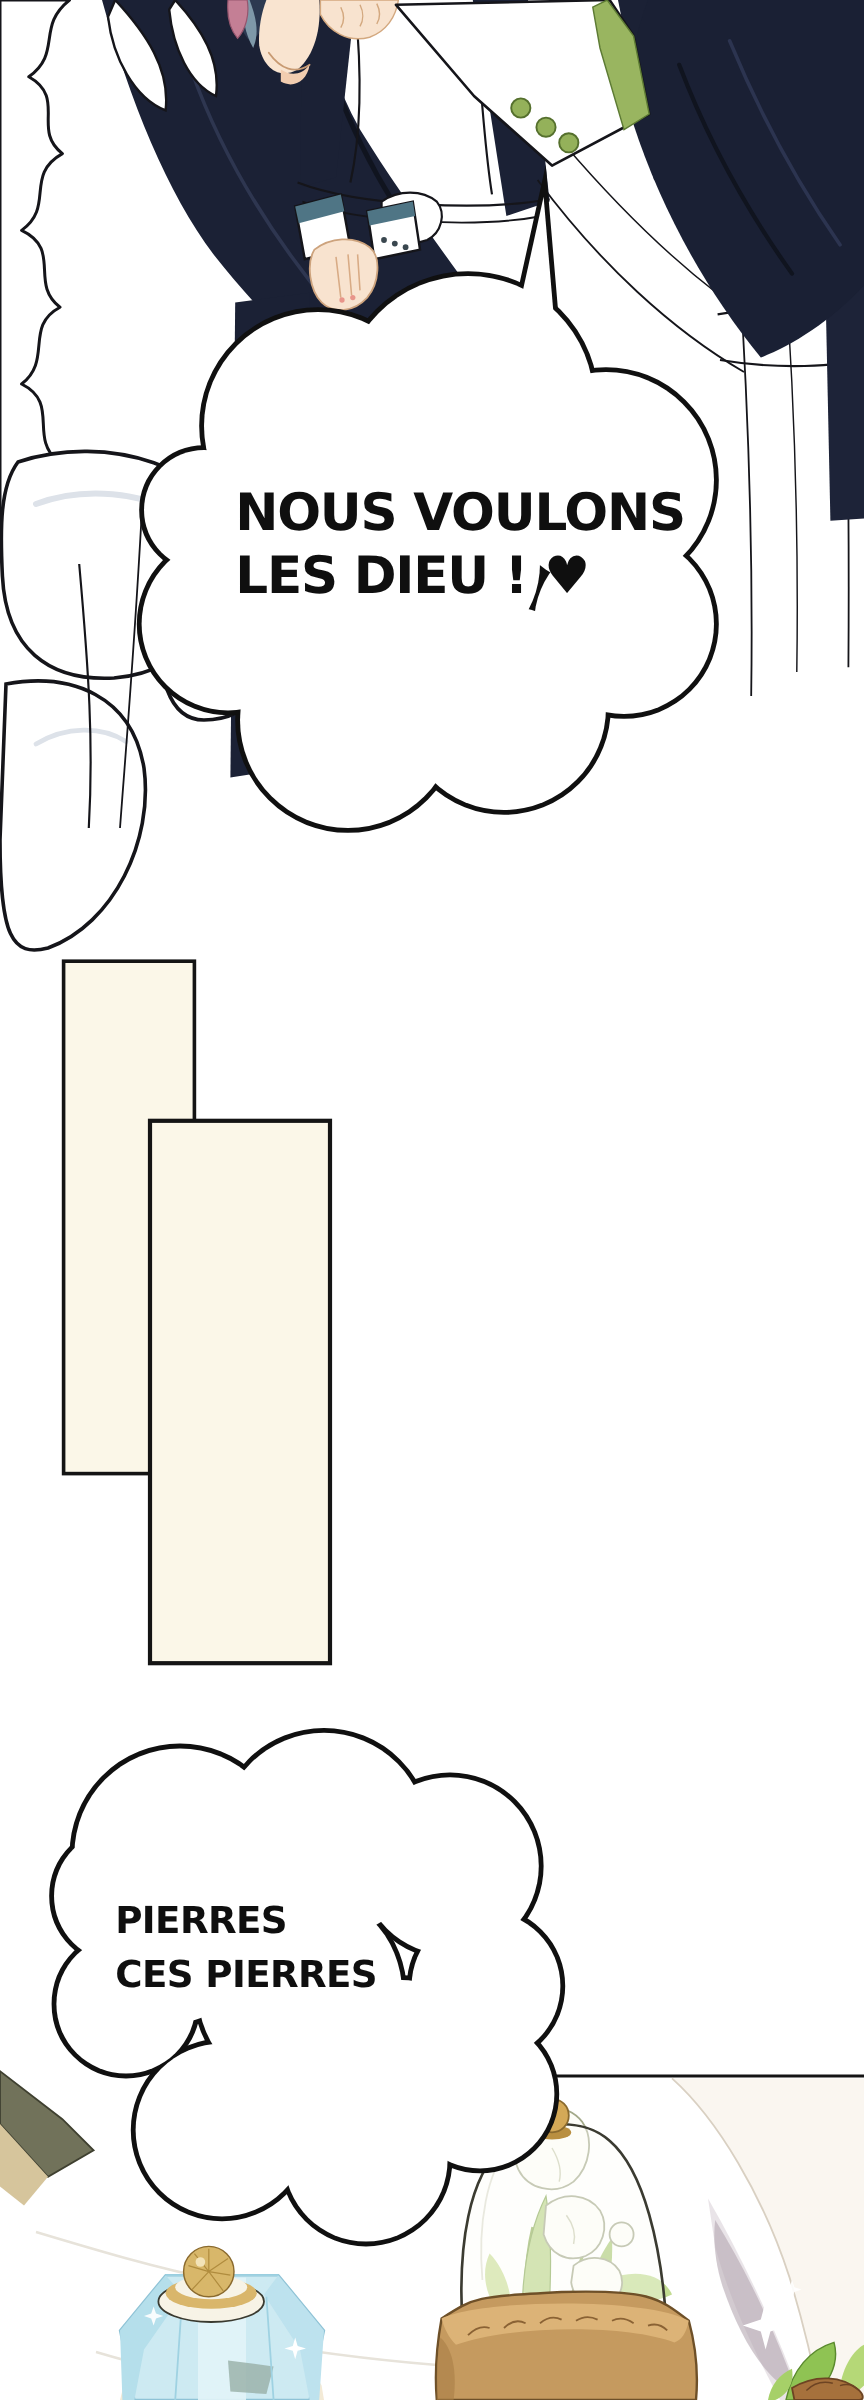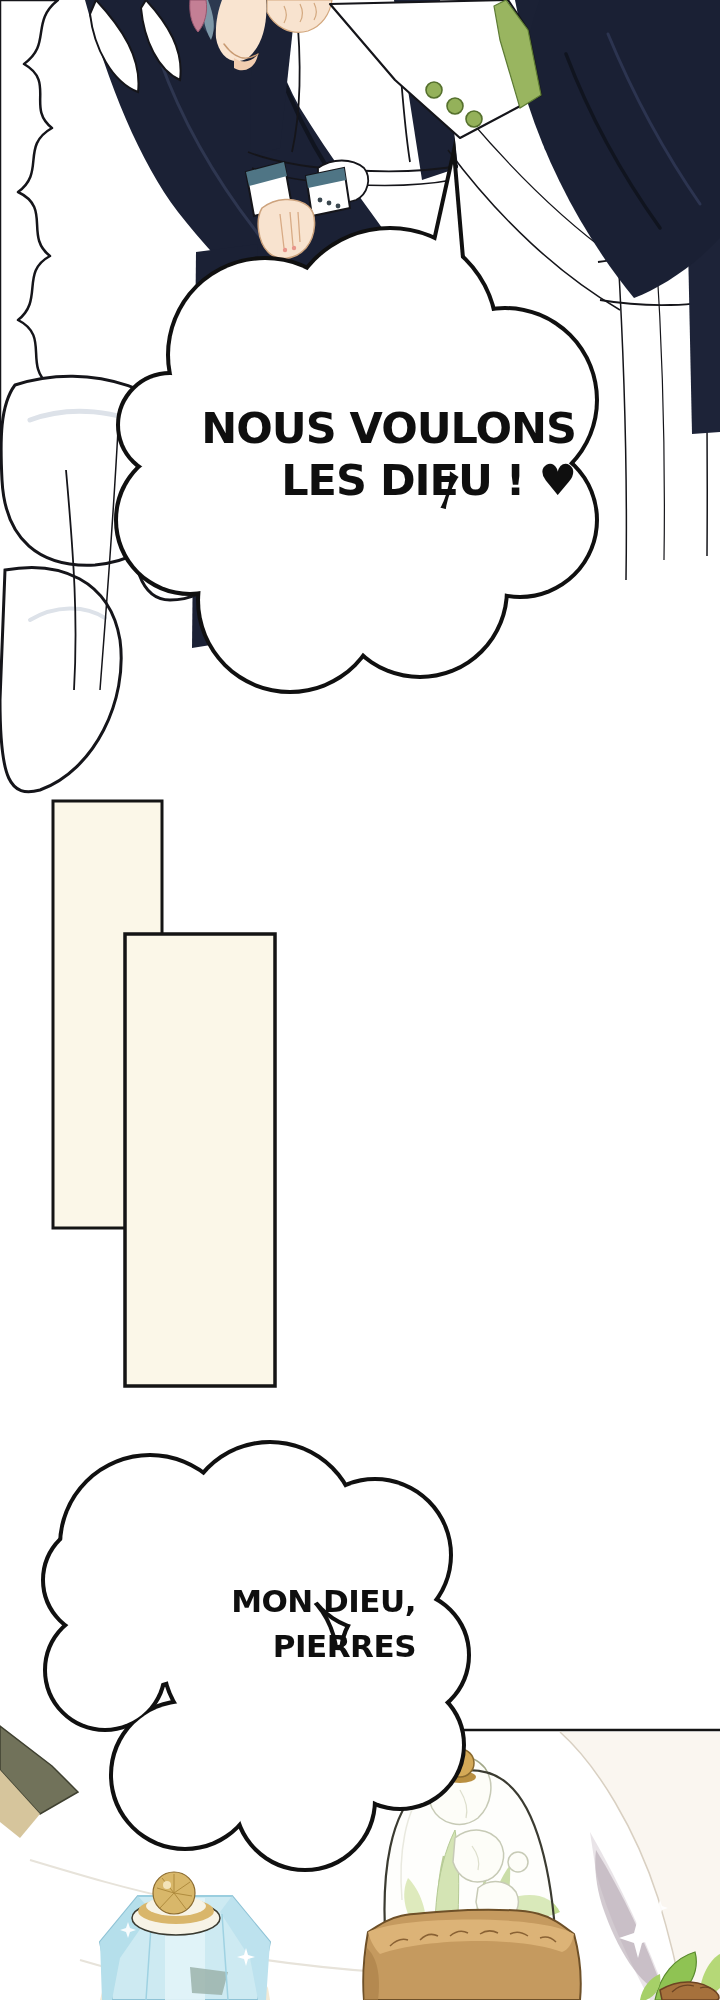--- a/index.html
+++ b/index.html
@@ -3,21 +3,21 @@
 <meta charset="utf-8">
 <style>
   html,body{margin:0;padding:0;background:#ffffff;}
   .page{
     position:relative;width:720px;height:2000px;background:#ffffff;overflow:hidden;
     font-family:"DejaVu Sans","Liberation Sans",sans-serif;
   }
   svg.art{position:absolute;left:0;top:0;width:720px;height:2000px;display:block;}
   .cloud-stroke{fill:#ffffff;stroke:#101010;stroke-width:8;stroke-linejoin:miter;stroke-miterlimit:14;}
   .cloud-fill{fill:#ffffff;stroke:none;}
-  .speech{position:absolute;color:#0f0f0f;font-weight:700;text-align:right;}
+  .speech{position:absolute;color:#0f0f0f;font-weight:700;text-align:left;}
   .speech .ln{white-space:nowrap;}
   #bubble1-text{left:196px;top:402px;width:380px;font-size:43px;line-height:52px;letter-spacing:-1px;}
   #bubble2-text{left:96px;top:1579px;width:320px;font-size:31px;line-height:45px;letter-spacing:-0.5px;}
 </style>
 </head>
 <body>
 
 <div class="page">
 
 <svg class="art" viewBox="0 0 720 2000">
@@ -240,17 +240,17 @@
     <use href="#cloud2" class="cloud-fill"></use>
   </g>
 </svg>
 
 <div class="speech" id="bubble1-text">
   <div class="ln">NOUS VOULONS</div>
   <div class="ln">LES DIEU ! ♥</div>
 </div>
 
 <div class="speech" id="bubble2-text">
-  <div class="ln">MON DIEU,</div>
   <div class="ln">PIERRES</div>
+  <div class="ln">CES PIERRES</div>
 </div>
 
 </div>
 
 </body></html>

